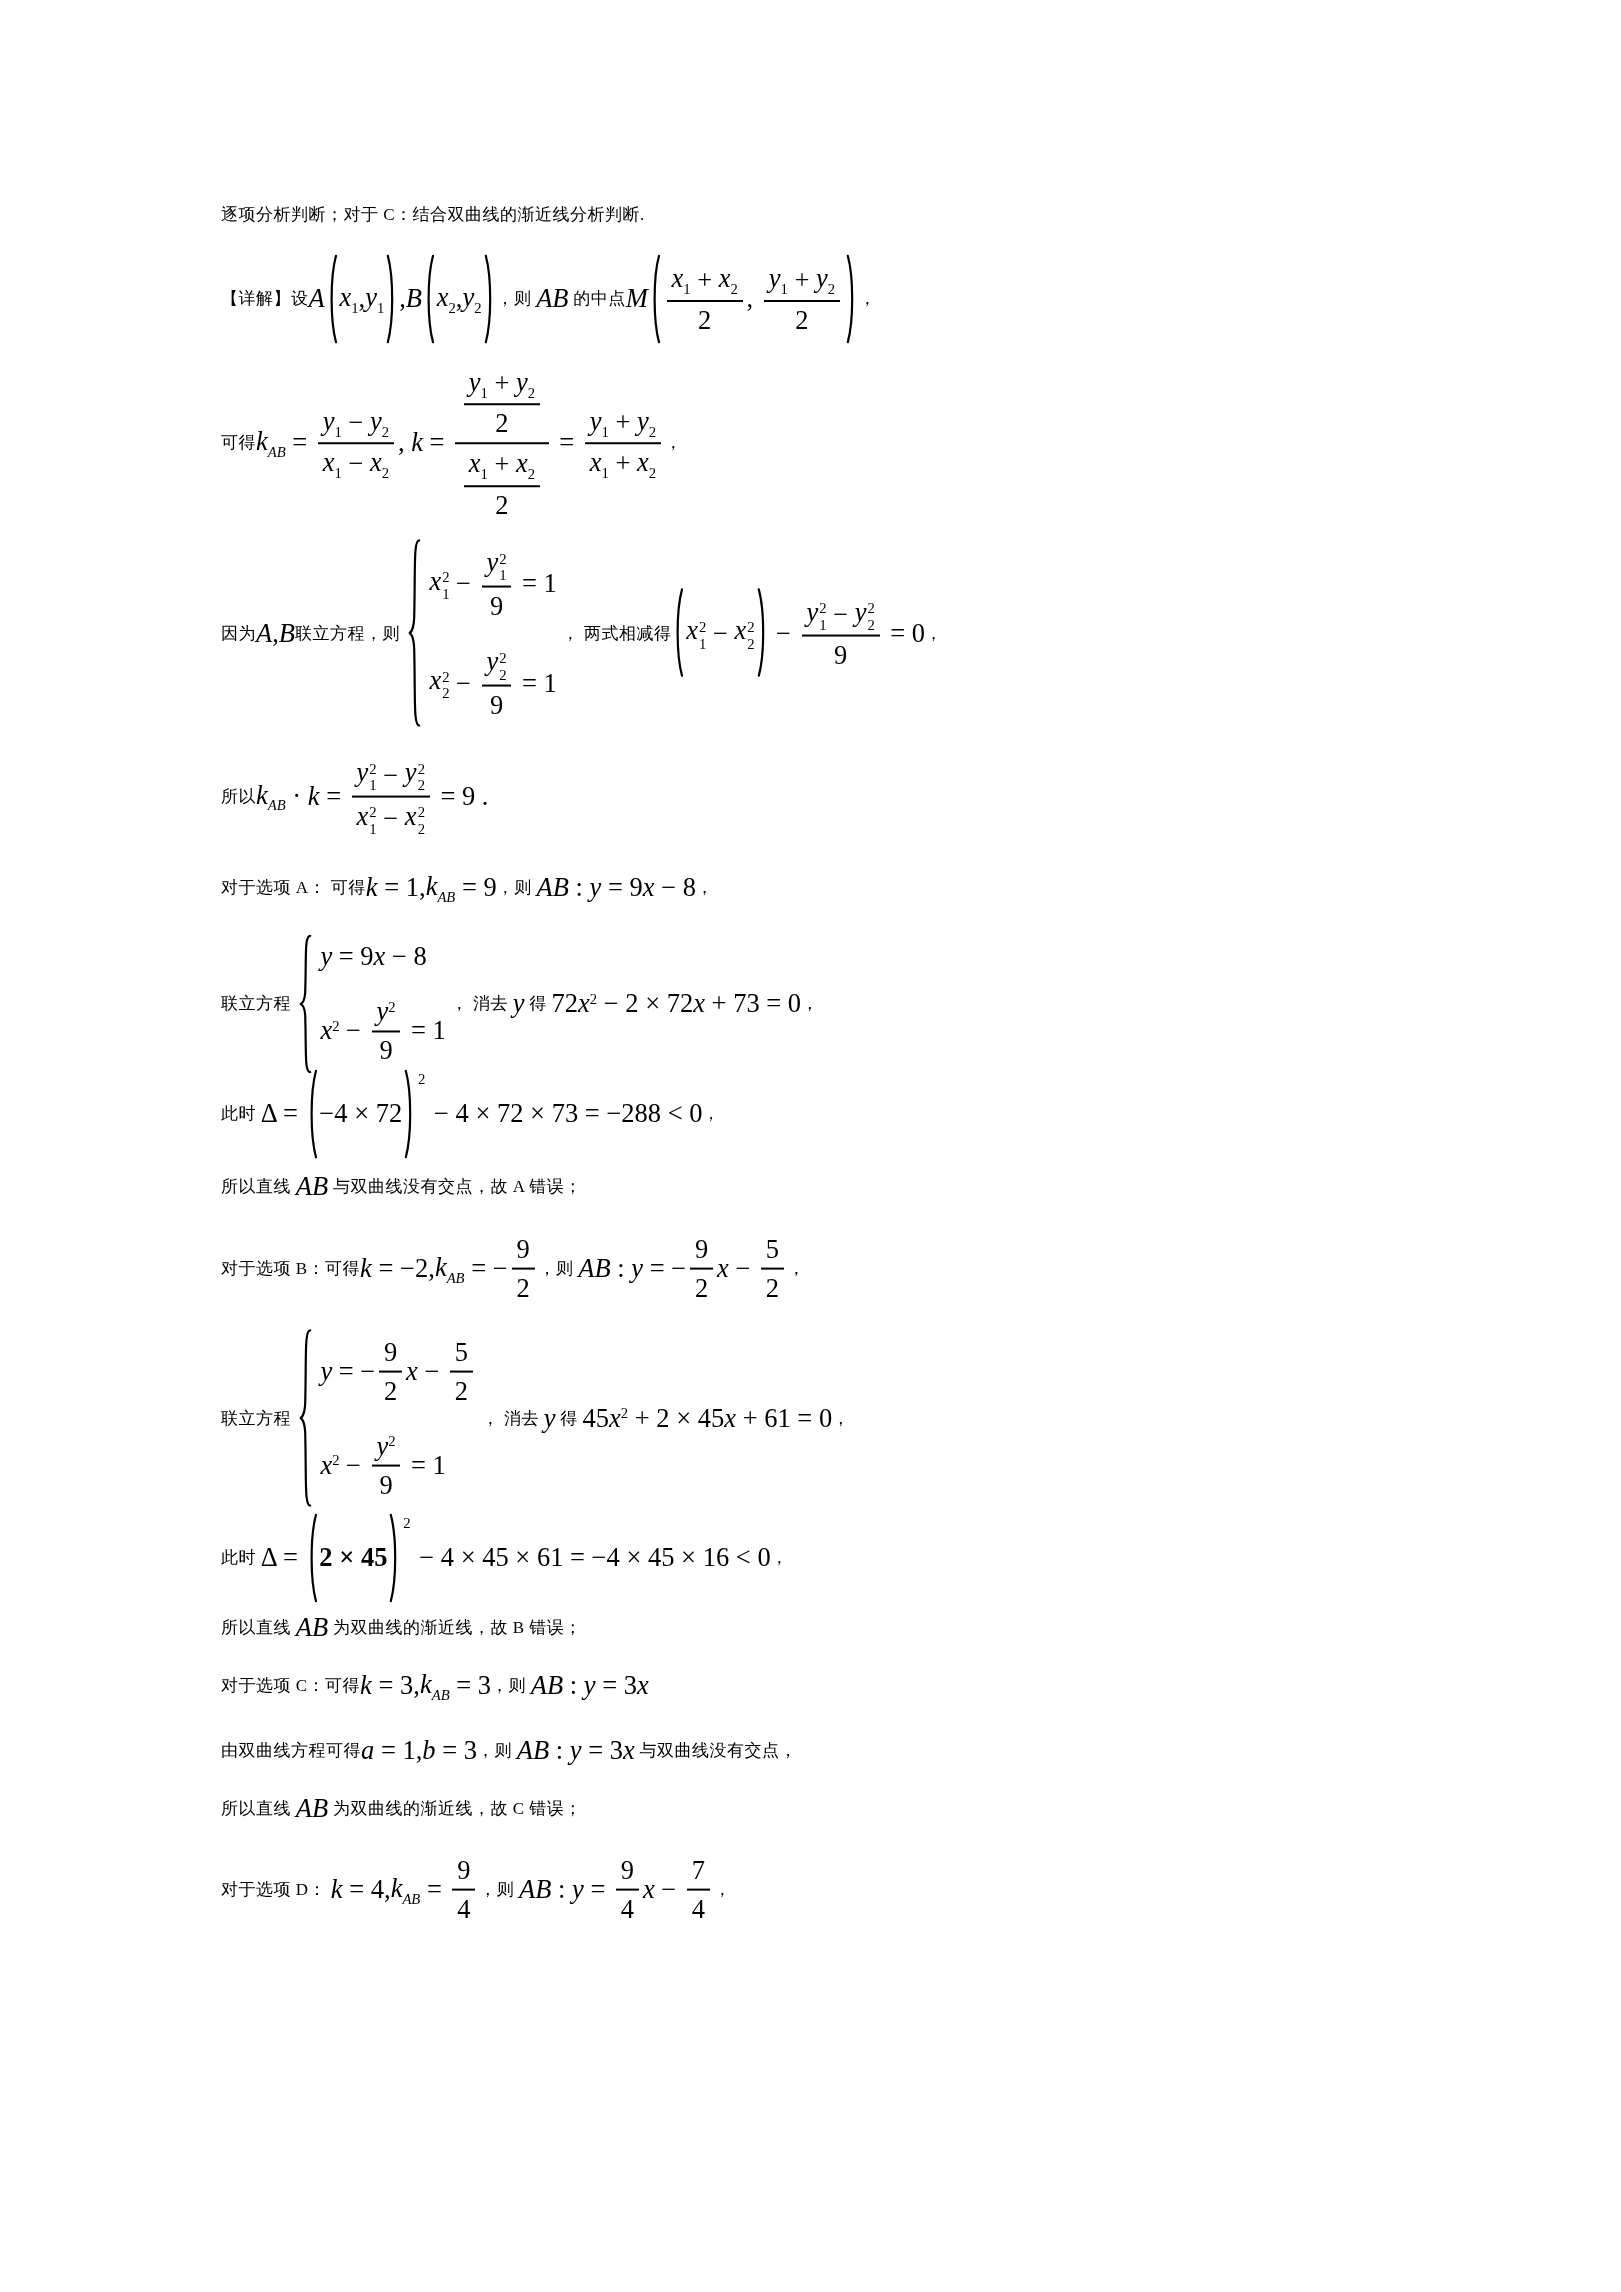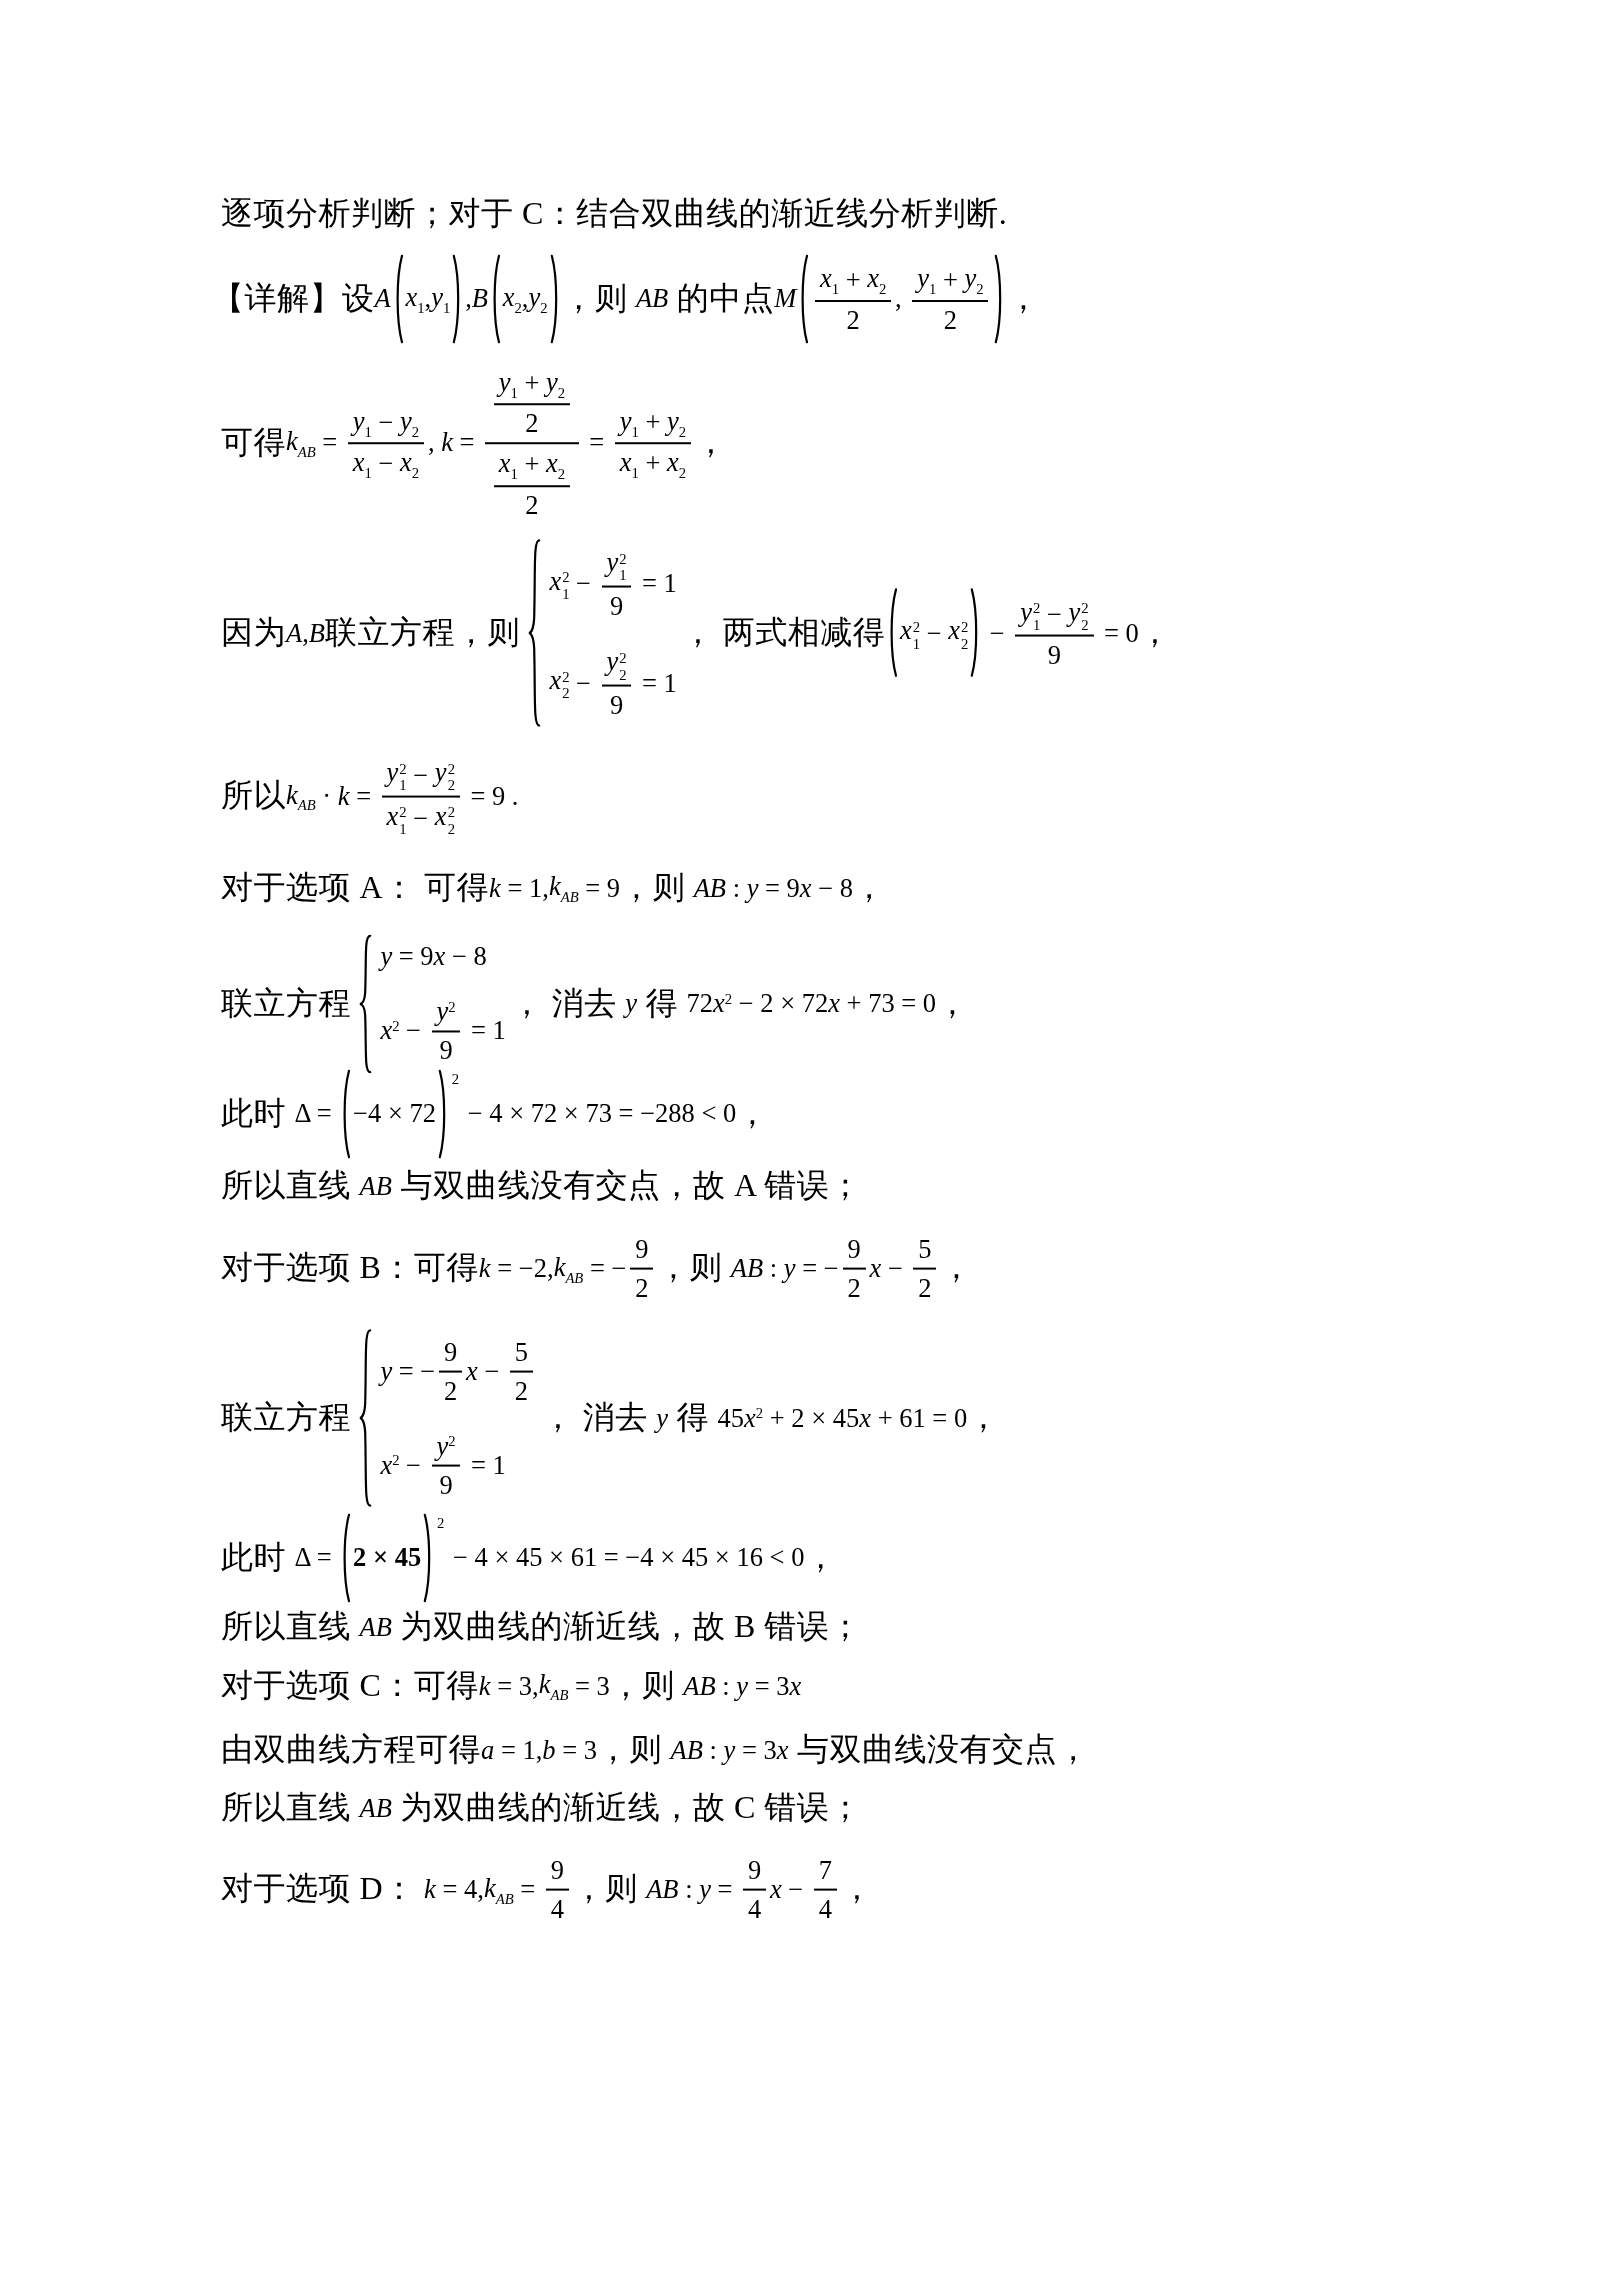--- a/index.html
+++ b/index.html
@@ -10,21 +10,21 @@
     background:#ffffff;color:#000;
     font-family:"Liberation Serif","DejaVu Serif",serif;
     overflow:hidden;
   }
   .line{
     position:absolute;left:221px;
     transform:translateY(-50%);
     display:flex;align-items:center;
     white-space:pre;
   }
-  .zh{font-size:32px;letter-spacing:0.5px;}
+  .zh{font-size:17px;letter-spacing:0.5px;}
   .mr{font-size:26.5px;}
   .mi{font-size:26.5px;font-style:italic;}
   .tok{white-space:pre;}
   .tok sub.ss{font-size:14.7px;vertical-align:-6.9px;line-height:1;}
   .tok sup.ss{font-size:14.7px;vertical-align:8.8px;line-height:1;}
   .stack{
     display:inline-flex;flex-direction:column;align-items:flex-start;
     vertical-align:middle;margin-left:1px;
   }
   .stack .up,.stack .dn{display:block;font-size:14.7px;line-height:1;}
@@ -47,21 +47,21 @@
   .cases > .sg{width:16.7px;margin-right:7.8px;}
   .cases > .rows{display:flex;flex-direction:column;row-gap:23.5px;padding:6.9px 0;}
   .cases .row{display:flex;align-items:center;white-space:pre;}
   .psup{font-size:14.7px;align-self:flex-start;margin:2.9px 2px 0 1px;line-height:1;}
 </style>
 </head>
 <body>
 
 <div class="page">
     <div class="line" style="top: 214px; left: 221px;"><span class="zh">逐项分析判断；对于 C：结合双曲线的渐近线分析判断.</span></div>
-    <div class="line" style="top: 299px; left: 212px;"><span class="zh">【详解】设</span><span class="mi">A</span><span class="paren"><span class="sg"><svg viewBox="0 0 12 100" preserveAspectRatio="none">
+    <div class="line" style="top: 299px; left: 221px;"><span class="zh">【详解】设</span><span class="mi">A</span><span class="paren"><span class="sg"><svg viewBox="0 0 12 100" preserveAspectRatio="none">
             <path d="M10 2 C3.5 26 3.5 74 10 98" fill="none" stroke="#000" stroke-width="2.2" vector-effect="non-scaling-stroke" stroke-linecap="round"></path>
           </svg></span><span class="pinner"><span class="tok"><span class="mi">x</span><sub class="ss">1</sub></span><span class="mr">,</span><span class="tok"><span class="mi">y</span><sub class="ss">1</sub></span></span><span class="sg"><svg viewBox="0 0 12 100" preserveAspectRatio="none">
             <path d="M2 2 C8.5 26 8.5 74 2 98" fill="none" stroke="#000" stroke-width="2.2" vector-effect="non-scaling-stroke" stroke-linecap="round"></path>
           </svg></span></span><span class="mr">,</span><span class="mi">B</span><span class="paren"><span class="sg"><svg viewBox="0 0 12 100" preserveAspectRatio="none">
             <path d="M10 2 C3.5 26 3.5 74 10 98" fill="none" stroke="#000" stroke-width="2.2" vector-effect="non-scaling-stroke" stroke-linecap="round"></path>
           </svg></span><span class="pinner"><span class="tok"><span class="mi">x</span><sub class="ss">2</sub></span><span class="mr">,</span><span class="tok"><span class="mi">y</span><sub class="ss">2</sub></span></span><span class="sg"><svg viewBox="0 0 12 100" preserveAspectRatio="none">
             <path d="M2 2 C8.5 26 8.5 74 2 98" fill="none" stroke="#000" stroke-width="2.2" vector-effect="non-scaling-stroke" stroke-linecap="round"></path>
           </svg></span></span><span class="zh">，则 </span><span class="mi">AB</span><span class="zh"> 的中点</span><span class="mi">M</span><span class="paren"><span class="sg"><svg viewBox="0 0 12 100" preserveAspectRatio="none">
             <path d="M10 2 C3.5 26 3.5 74 10 98" fill="none" stroke="#000" stroke-width="2.2" vector-effect="non-scaling-stroke" stroke-linecap="round"></path>
           </svg></span><span class="pinner" style="padding-top: 5.9px; padding-bottom: 5.9px;"><span class="frac"><span class="num"><span class="tok"><span class="mi">x</span><sub class="ss">1</sub></span><span class="mr"> + </span><span class="tok"><span class="mi">x</span><sub class="ss">2</sub></span></span><span class="den"><span class="mr">2</span></span></span><span class="mr">, </span><span class="frac"><span class="num"><span class="tok"><span class="mi">y</span><sub class="ss">1</sub></span><span class="mr"> + </span><span class="tok"><span class="mi">y</span><sub class="ss">2</sub></span></span><span class="den"><span class="mr">2</span></span></span></span><span class="sg"><svg viewBox="0 0 12 100" preserveAspectRatio="none">

